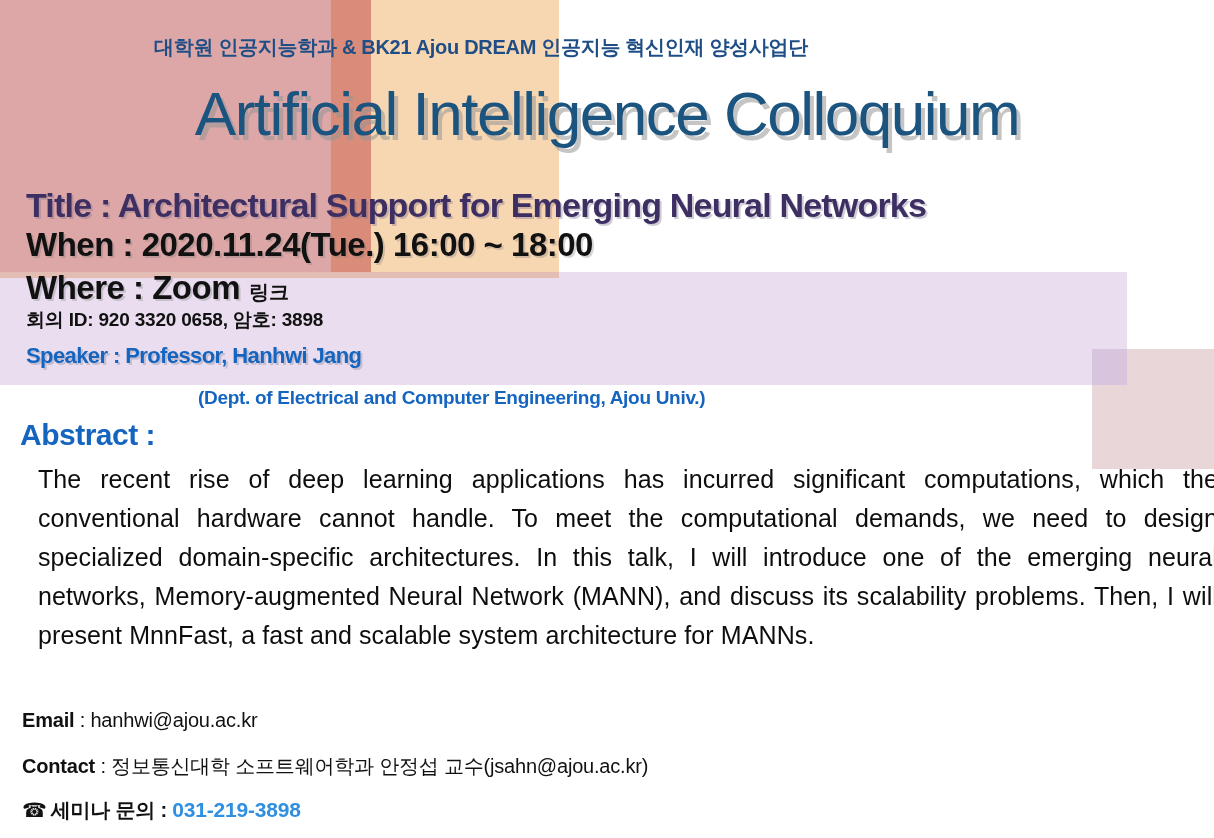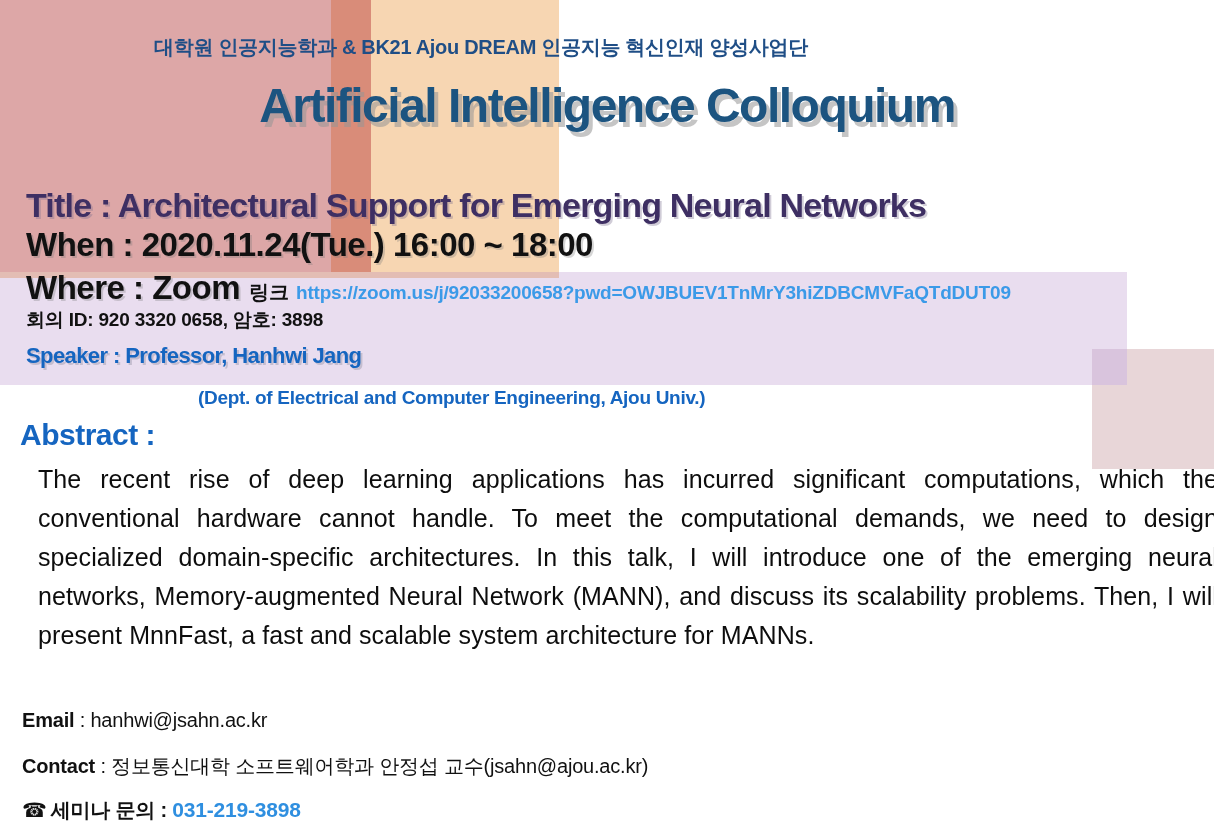--- a/index.html
+++ b/index.html
@@ -59,22 +59,22 @@
     font-size: 20px;
     font-weight: bold;
     letter-spacing: -0.3px;
     color: #1f4e86;
     font-family: "Liberation Sans", sans-serif;
   }
 
   .main-title {
     position: absolute; left: 0; top: 78px; width: 1214px;
     text-align: center;
-    font-size: 48px;
-    font-weight: bold;
+    font-size: 62px;
+    font-weight: normal;
     letter-spacing: -1.5px;
     color: #1c5480;
     text-shadow: 4px 5px 0 rgba(150,150,150,0.55);
     font-family: "Liberation Sans", sans-serif;
     white-space: nowrap;
   }
 
   .line-title {
     position: absolute; left: 26px; top: 186px;
     font-size: 34px; font-weight: bold; letter-spacing: -0.8px;
@@ -188,35 +188,34 @@
 
     <div class="main-title">Artificial Intelligence Colloquium</div>
 
     <div class="line-title">Title : Architectural Support for Emerging Neural Networks</div>
 
     <div class="line-when">When : 2020.11.24(Tue.) 16:00 ~ 18:00</div>
 
     <div class="line-where">
       <span class="where-label">Where : Zoom</span>
       <span class="where-linkword">링크</span>
-      <a class="where-url" href="#">https://zoom.us/j/92033200658?pwd=OWJBUEV1TnMrY3hiZDBCMVFaQTdDUT09</a>
     </div>
 
     <div class="line-meeting">회의 ID: 920 3320 0658, 암호: 3898</div>
 
     <div class="line-speaker">Speaker : Professor, Hanhwi Jang</div>
 
     <div class="line-dept">(Dept. of Electrical and Computer Engineering, Ajou Univ.)</div>
 
     <div class="line-abstract-label">Abstract :</div>
 
     <div class="abstract-body"> The recent rise of deep learning applications has incurred significant computations, which the conventional hardware cannot handle. To meet the computational demands, we need to design specialized domain-specific architectures. In this talk, I will introduce one of the emerging neural networks, Memory-augmented Neural Network (MANN), and discuss its scalability problems. Then, I will present MnnFast, a fast and scalable system architecture for MANNs.</div>
 
     <div class="footer-line footer-email">
-      <span class="fl-label">Email</span><span class="fl-value"> : hanhwi@jsahn.ac.kr</span>
+      <span class="fl-label">Email</span><span class="fl-value"> : hanhwi@ajou.ac.kr</span>
     </div>
 
     <div class="footer-line footer-contact">
       <span class="fl-label">Contact</span><span class="fl-value"> : 정보통신대학 소프트웨어학과 안정섭 교수(jsahn@ajou.ac.kr)</span>
     </div>
 
     <div class="footer-line footer-phone">
       <span class="phone-icon">☎</span><span class="phone-label">세미나 문의 :</span>
       <span class="phone-number">031-219-3898</span>
     </div>

